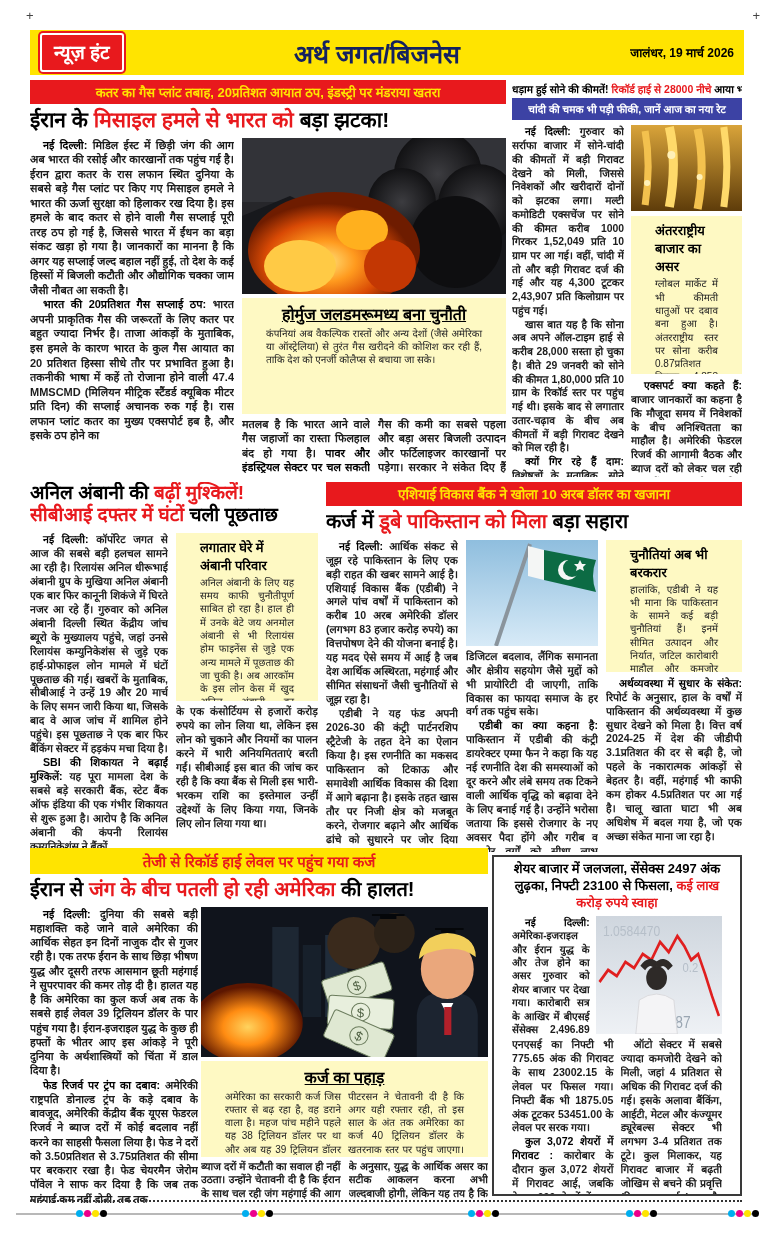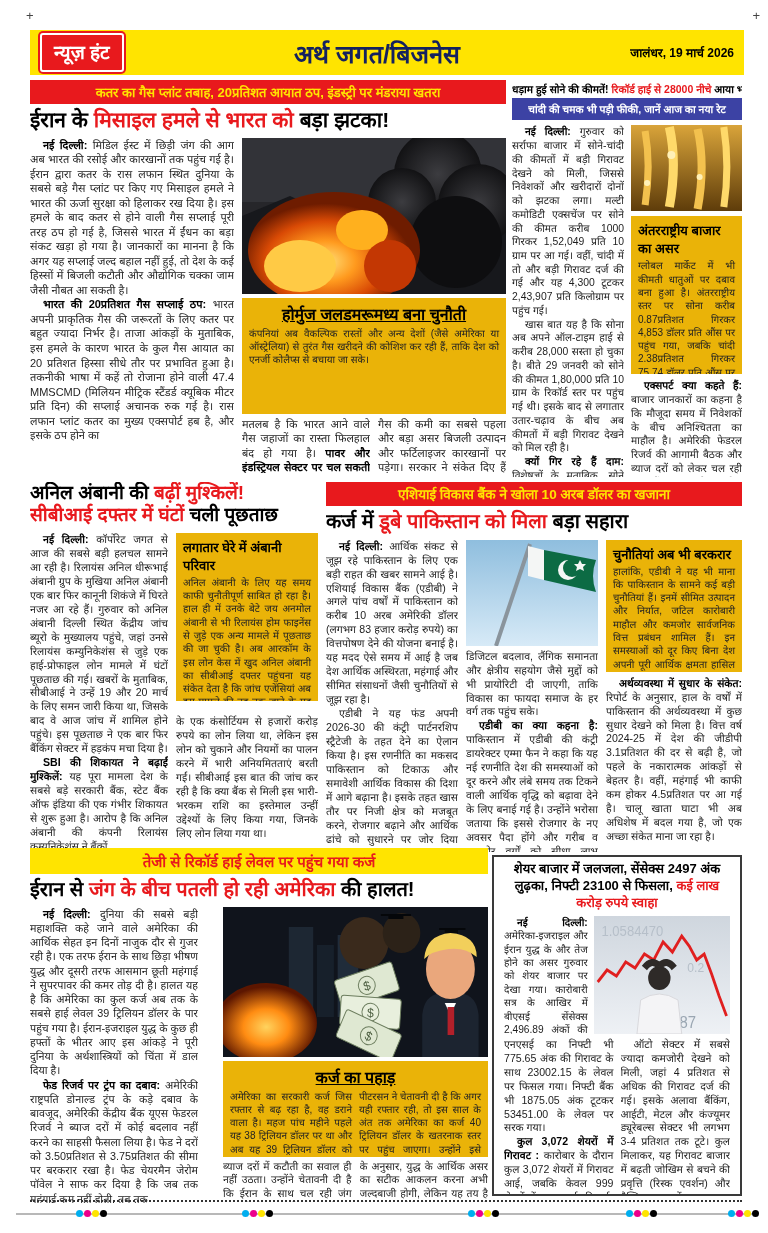--- a/index.html
+++ b/index.html
@@ -20,32 +20,32 @@
   
   .art { position:absolute; overflow:hidden; background:#fff; }
   .kicker { background:#e8191d; color:#ffe400; font-weight:bold; font-size:13px; text-align:center; padding:3px 16px; white-space:nowrap; }
   .bannerRed { background:#e8191d; color:#ffe400; font-weight:bold; font-size:13.5px; text-align:center; padding:3px 4px; white-space:nowrap; }
   .bannerYellow { background:#ffe400; color:#e8191d; font-weight:bold; font-size:15px; text-align:center; padding:3px 4px; white-space:nowrap; }
   .bluebar { background:#3c42a4; color:#fff; font-weight:bold; font-size:10.5px; text-align:center; padding:4px 2px; white-space:nowrap; }
   .hl { font-weight:bold; color:#000; line-height:1.18; }
   .r { color:#e8191d; }
   .row { display:flex; gap:8px; }
   .colc { overflow:hidden; }
-  p.b { font-size:11px; line-height:1.32; text-align:justify; text-indent:13px; color:#1d1d1d; }
+  p.b { font-size:11px; line-height:1.32; text-align:justify; text-indent:13px; color:#1d1d1d;font-weight:bold; }
   p.b.nl { text-indent:0; }
   p.b b { color:#000; }
-  .box { background:#eab308; padding:5px 7px; overflow:hidden; }
+  .box { background:#fef9c3; padding:5px 24px; overflow:hidden; }
   .box h4 { font-size:13px; font-weight:bold; color:#000; margin-bottom:2px; }
   .box h4.ctr { text-align:center; font-size:16px;text-decoration:underline; }
   .box p { font-size:10px; line-height:1.33; text-align:justify; color:#222; }
   .photo { display:block; width:100%; }
   svg { display:block; }
 
   
-  #a6 { border:2px solid #3a3a3a; padding:4px 10px; }
+  #a6 { border:2px solid #3a3a3a; padding:4px 18px; }
   #a6 p.b { font-size:10.6px; }
 
   
   #dashes { left:30px; top:1200px; width:712px; border-top:2px dotted #333; }
   #regline { left:16px; top:1213px; width:736px; height:2px; background:#b8b8b8; }
   .regc { position:absolute; top:-3px; display:flex; gap:1px; }
   .dot { width:7px; height:7px; border-radius:50%; display:inline-block; }
   .c { background:#00aeef; } .m { background:#ec008c; } .y { background:#ffe400; } .k { background:#000; }
 </style>
 </head>
@@ -157,21 +157,21 @@
   <div class="row" style="gap:8px;">
     <div class="colc" style="width:138px; height:318px;">
       <p class="b" style="font-size:10.6px;"><b>नई दिल्ली:</b><span> कॉर्पोरेट जगत से आज की सबसे बड़ी हलचल सामने आ रही है। रिलायंस अनिल धीरूभाई अंबानी ग्रुप के मुखिया अनिल अंबानी एक बार फिर कानूनी शिकंजे में घिरते नजर आ रहे हैं। गुरुवार को अनिल अंबानी दिल्ली स्थित केंद्रीय जांच ब्यूरो के मुख्यालय पहुंचे, जहां उनसे रिलायंस कम्युनिकेशंस से जुड़े एक हाई-प्रोफाइल लोन मामले में घंटों पूछताछ की गई। खबरों के मुताबिक, सीबीआई ने उन्हें 19 और 20 मार्च के लिए समन जारी किया था, जिसके बाद वे आज जांच में शामिल होने पहुंचे। इस पूछताछ ने एक बार फिर बैंकिंग सेक्टर में हड़कंप मचा दिया है।</span></p>
       <p class="b" style="font-size:10.6px;"><b>SBI की शिकायत ने बढ़ाईं मुश्किलें:</b><span> यह पूरा मामला देश के सबसे बड़े सरकारी बैंक, स्टेट बैंक ऑफ इंडिया की एक गंभीर शिकायत से शुरू हुआ है। आरोप है कि अनिल अंबानी की कंपनी रिलायंस कम्युनिकेशंस ने बैंकों</span></p>
     </div>
     <div class="colc" style="flex:1; height:318px;">
       <div class="box" style="height:168px;">
         <h4>लगातार घेरे में अंबानी परिवार</h4>
         <p>अनिल अंबानी के लिए यह समय काफी चुनौतीपूर्ण साबित हो रहा है। हाल ही में उनके बेटे जय अनमोल अंबानी से भी रिलायंस होम फाइनेंस से जुड़े एक अन्य मामले में पूछताछ की जा चुकी है। अब आरकॉम के इस लोन केस में खुद अनिल अंबानी का सीबीआई दफ्तर पहुंचना यह संकेत देता है कि जांच एजेंसियां अब इस मामले की तह तक जाने के मूड में हैं।</p>
       </div>
-      <p class="b nl" style="font-size:10.6px; margin-top:14px;">के एक कंसोर्टियम से हजारों करोड़ रुपये का लोन लिया था, लेकिन इस लोन को चुकाने और नियमों का पालन करने में भारी अनियमितताएं बरती गईं। सीबीआई इस बात की जांच कर रही है कि क्या बैंक से मिली इस भारी-भरकम राशि का इस्तेमाल उन्हीं उद्देश्यों के लिए किया गया, जिनके लिए लोन लिया गया था।</p>
+      <p class="b nl" style="font-size:10.6px; margin-top:4px;">के एक कंसोर्टियम से हजारों करोड़ रुपये का लोन लिया था, लेकिन इस लोन को चुकाने और नियमों का पालन करने में भारी अनियमितताएं बरती गईं। सीबीआई इस बात की जांच कर रही है कि क्या बैंक से मिली इस भारी-भरकम राशि का इस्तेमाल उन्हीं उद्देश्यों के लिए किया गया, जिनके लिए लोन लिया गया था।</p>
     </div>
   </div>
 </div>
 
 <div class="art" id="a4" style="left:326px; top:482px; width:416px; height:374px;">
   <div class="bannerRed">एशियाई विकास बैंक ने खोला 10 अरब डॉलर का खजाना</div>
   <div class="hl" style="font-size:20px; margin:4px 0 6px; white-space:nowrap;"><span>कर्ज में </span><span class="r">डूबे पाकिस्तान को मिला</span><span> बड़ा सहारा</span></div>
   <div class="row" style="gap:8px;">
     <div class="colc" style="width:132px; height:312px;">
       <p class="b" style="font-size:10.6px;"><b>नई दिल्ली:</b><span> आर्थिक संकट से जूझ रहे पाकिस्तान के लिए एक बड़ी राहत की खबर सामने आई है। एशियाई विकास बैंक (एडीबी) ने अगले पांच वर्षों में पाकिस्तान को करीब 10 अरब अमेरिकी डॉलर (लगभग 83 हजार करोड़ रुपये) का वित्तपोषण देने की योजना बनाई है। यह मदद ऐसे समय में आई है जब देश आर्थिक अस्थिरता, महंगाई और सीमित संसाधनों जैसी चुनौतियों से जूझ रहा है।</span></p>
@@ -203,21 +203,21 @@
         <p>हालांकि, एडीबी ने यह भी माना कि पाकिस्तान के सामने कई बड़ी चुनौतियां हैं। इनमें सीमित उत्पादन और निर्यात, जटिल कारोबारी माहौल और कमजोर सार्वजनिक वित्त प्रबंधन शामिल हैं। इन समस्याओं को दूर किए बिना देश अपनी पूरी आर्थिक क्षमता हासिल नहीं कर सकता।</p>
       </div>
       <p class="b" style="font-size:10.6px; margin-top:5px;"><b>अर्थव्यवस्था में सुधार के संकेत:</b><span> रिपोर्ट के अनुसार, हाल के वर्षों में पाकिस्तान की अर्थव्यवस्था में कुछ सुधार देखने को मिला है। वित्त वर्ष 2024-25 में देश की जीडीपी 3.1प्रतिशत की दर से बढ़ी है, जो पहले के नकारात्मक आंकड़ों से बेहतर है। वहीं, महंगाई भी काफी कम होकर 4.5प्रतिशत पर आ गई है। चालू खाता घाटा भी अब अधिशेष में बदल गया है, जो एक अच्छा संकेत माना जा रहा है।</span></p>
     </div>
   </div>
 </div>
 
 <div class="art" id="a5" style="left:30px; top:836px; width:458px; height:360px;margin-top:12px;">
   <div class="bannerYellow">तेजी से रिकॉर्ड हाई लेवल पर पहुंच गया कर्ज</div>
   <div class="hl" style="font-size:20px; margin:4px 0 5px; white-space:nowrap;"><span>ईरान से </span><span class="r">जंग के बीच पतली हो रही अमेरिका</span><span> की हालत!</span></div>
-  <div class="row" style="gap:25px;">
+  <div class="row" style="gap:3px;">
     <div class="colc" style="width:168px; height:296px;">
       <p class="b" style="font-size:10.8px;"><b>नई दिल्ली:</b><span> दुनिया की सबसे बड़ी महाशक्ति कहे जाने वाले अमेरिका की आर्थिक सेहत इन दिनों नाजुक दौर से गुजर रही है। एक तरफ ईरान के साथ छिड़ा भीषण युद्ध और दूसरी तरफ आसमान छूती महंगाई ने सुपरपावर की कमर तोड़ दी है। हालत यह है कि अमेरिका का कुल कर्ज अब तक के सबसे हाई लेवल 39 ट्रिलियन डॉलर के पार पहुंच गया है। ईरान-इजराइल युद्ध के कुछ ही हफ्तों के भीतर आए इस आंकड़े ने पूरी दुनिया के अर्थशास्त्रियों को चिंता में डाल दिया है।</span></p>
       <p class="b" style="font-size:10.8px;"><b>फेड रिजर्व पर ट्रंप का दबाव:</b><span> अमेरिकी राष्ट्रपति डोनाल्ड ट्रंप के कड़े दबाव के बावजूद, अमेरिकी केंद्रीय बैंक यूएस फेडरल रिजर्व ने ब्याज दरों में कोई बदलाव नहीं करने का साहसी फैसला लिया है। फेड ने दरों को 3.50प्रतिशत से 3.75प्रतिशत की सीमा पर बरकरार रखा है। फेड चेयरमैन जेरोम पॉवेल ने साफ कर दिया है कि जब तक महंगाई कम नहीं होती, तब तक</span></p>
     </div>
     <div class="colc" style="flex:1; height:296px;">
       <svg class="photo" viewBox="0 0 282 150" height="150" preserveAspectRatio="none">
         <defs>
           <radialGradient id="fire2" cx="50%" cy="55%">
               <stop offset="0%" stop-color="#ffd35e"></stop>
               <stop offset="45%" stop-color="#ff8c12"></stop>

